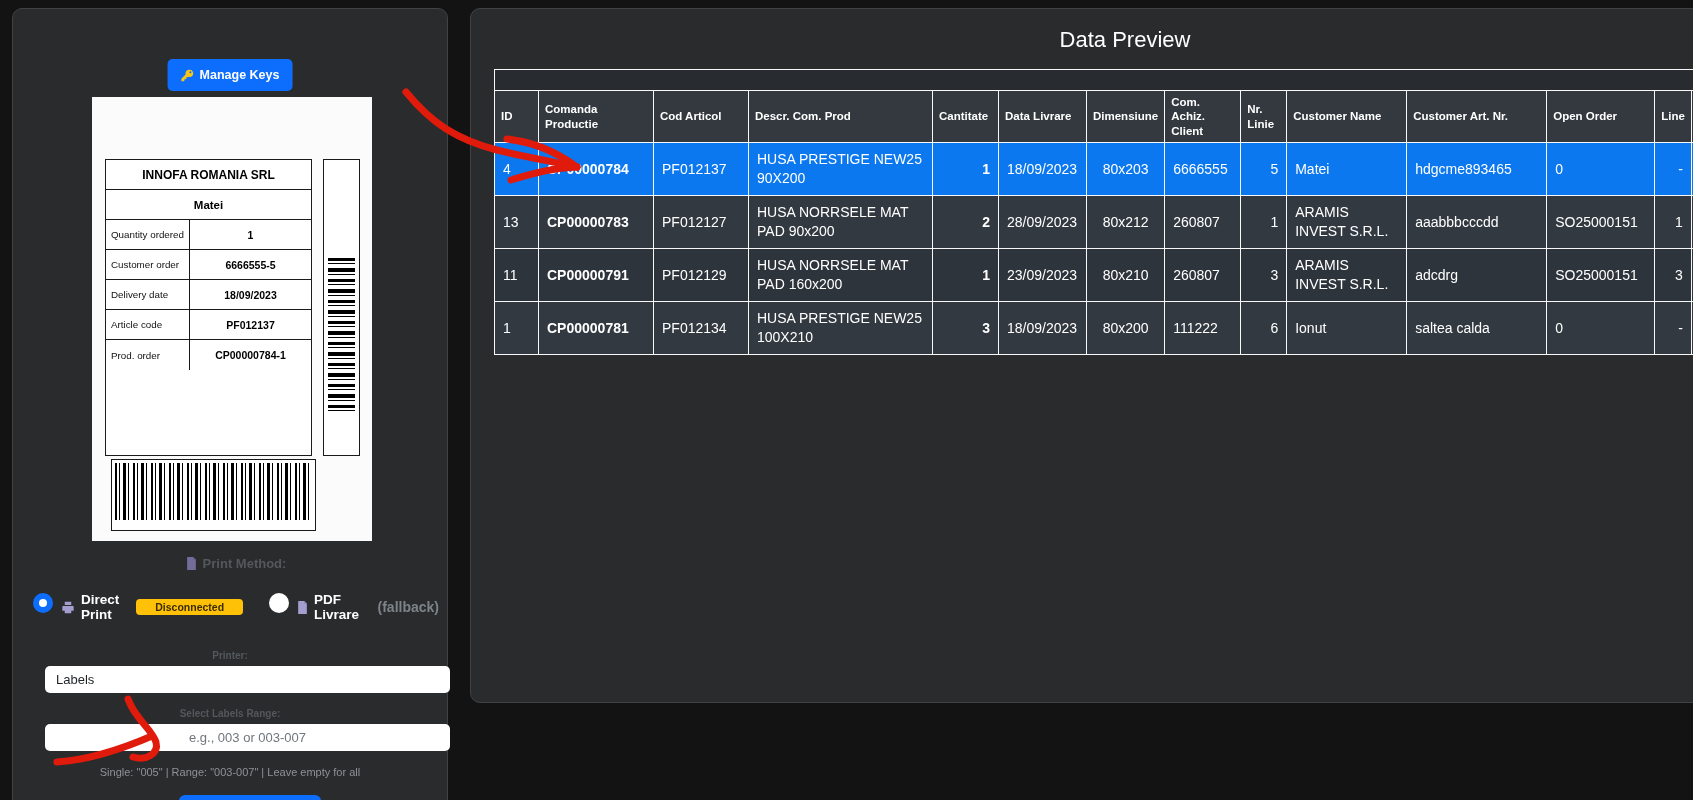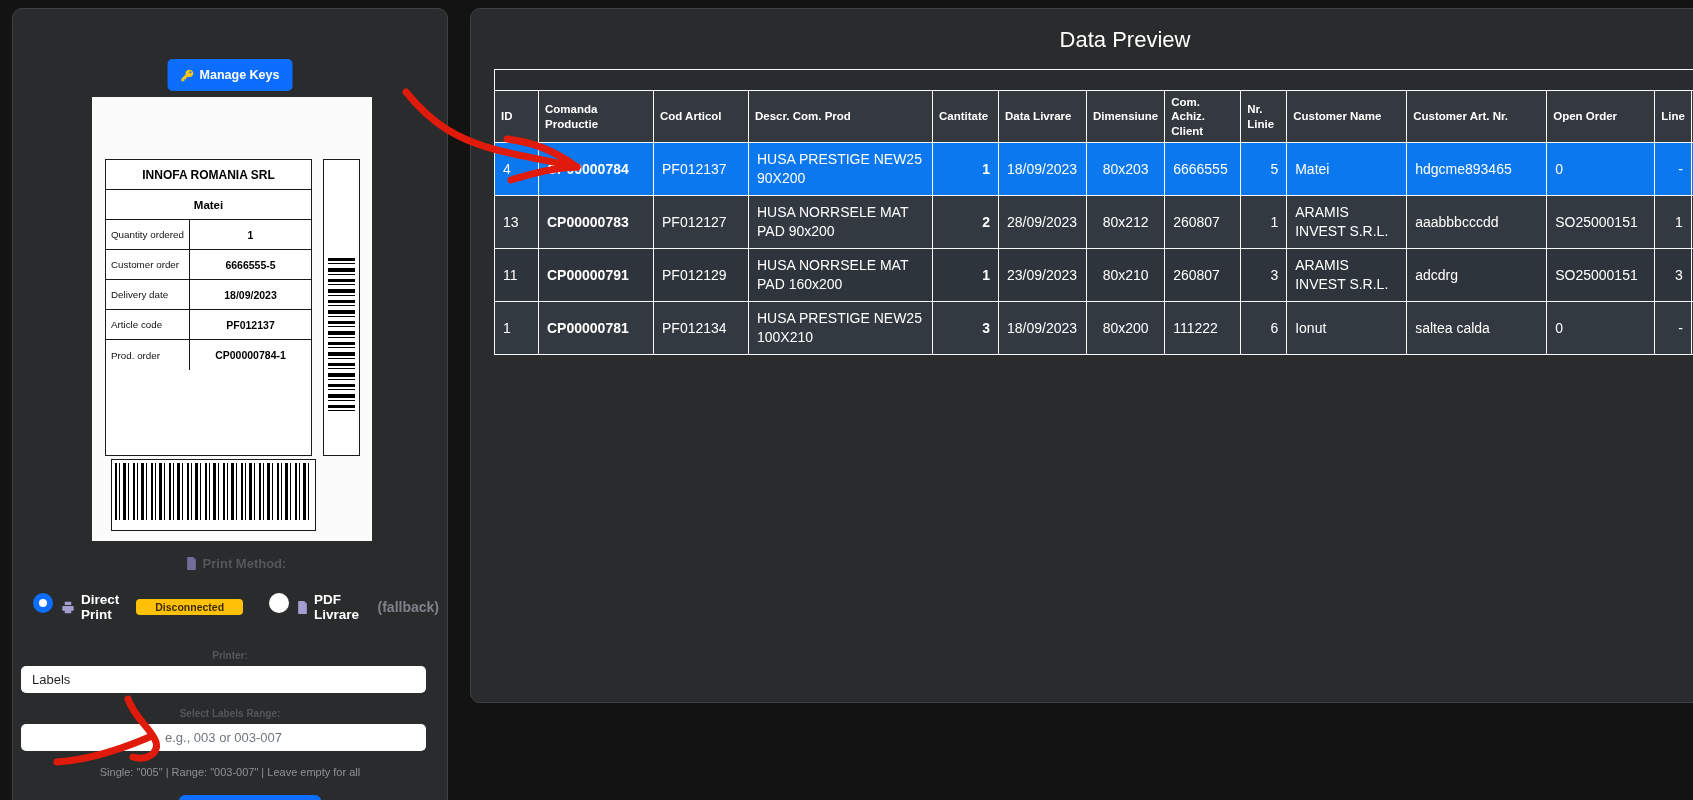--- a/index.html
+++ b/index.html
@@ -71,21 +71,21 @@
   .pm-opt-label{color:#fff;font-size:13.5px;font-weight:bold;}
   .badge{background:#ffc107;color:#3a2c00;font-size:10.5px;font-weight:bold;
     border-radius:4px;padding:2px 19px;}
   .pm-note{color:#7c8389;font-size:14px;font-weight:bold;}
   .pm-gap{width:26px;flex:0 0 auto;}
 
   .field-label{position:absolute;left:0;width:100%;text-align:center;
     color:#53585c;font-size:10px;font-weight:bold;}
   #printer-label{top:641px;}
   #range-label{top:699px;}
-  .tinput{position:absolute;left:8px;width:405px;height:27px;box-sizing:border-box;
+  .tinput{position:absolute;left:32px;width:405px;height:27px;box-sizing:border-box;
     border:none;border-radius:5px;background:#fff;color:#1f2326;
     font-family:inherit;font-size:13px;padding:0 11px;}
   #printer-input{top:657px;}
   #range-input{top:715px;text-align:center;}
   #range-input::placeholder{color:#6f767c;opacity:1;}
   .hint{position:absolute;top:757px;left:0;width:100%;text-align:center;
     color:#8d9296;font-size:11px;}
   .print-btn{position:absolute;top:786px;left:166px;width:142px;height:22px;
     background:#0d6efd;border:none;border-radius:6px;cursor:pointer;}
 

